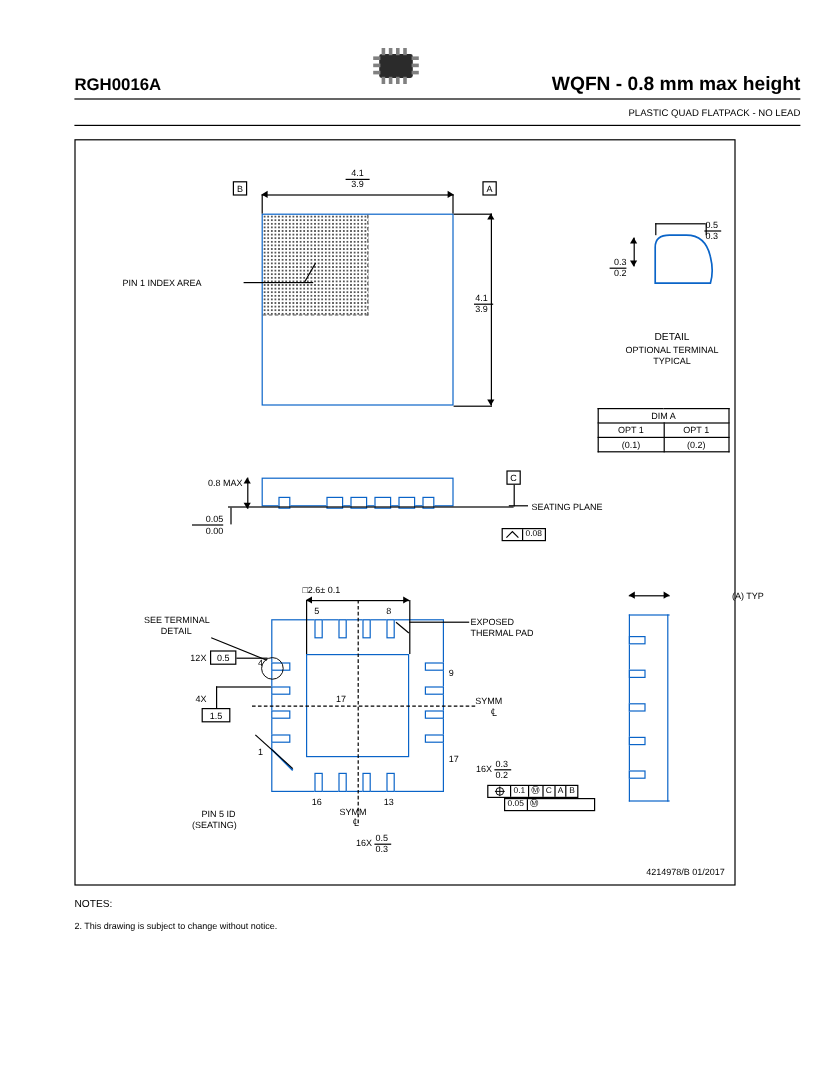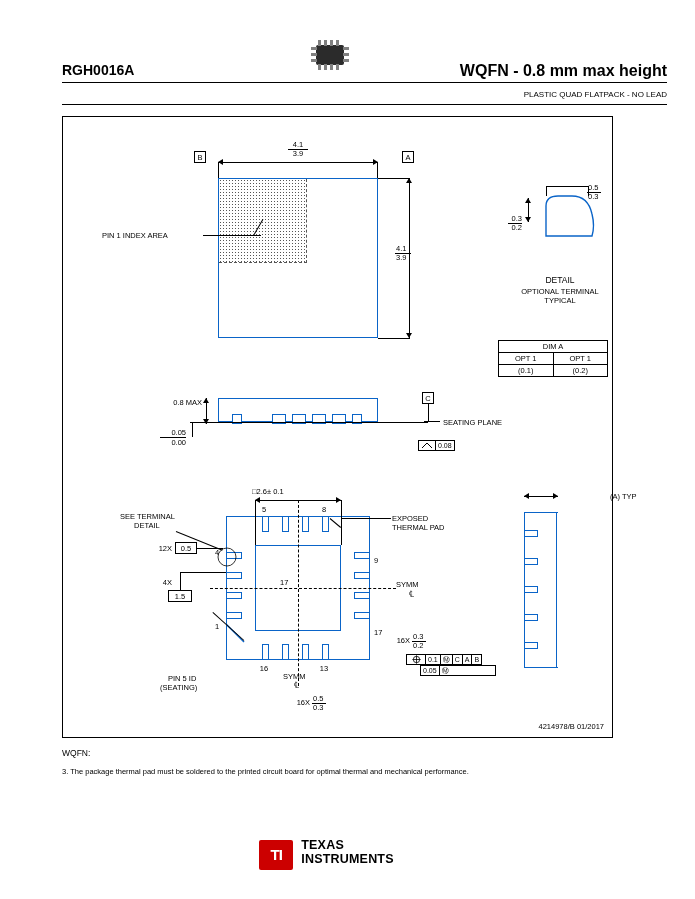--- a/index.html
+++ b/index.html
@@ -553,26 +553,21 @@
   <div class="pad pad-h" style="left:524px; top:558px; width:14px; height:7px;"></div>
   <div class="pad pad-h" style="left:524px; top:586px; width:14px; height:7px;"></div>
   <div class="pad pad-h" style="left:524px; top:614px; width:14px; height:7px;"></div>
   <div class="pad pad-h" style="left:524px; top:642px; width:14px; height:7px;"></div>
 
   <div class="kl" style="left:524px; top:496px; width:34px; height:1px;"></div>
   <div class="arrow-left" style="left:524px; top:493px;"></div>
   <div class="arrow-right" style="left:553px; top:493px;"></div>
   <div class="lbl" style="left:594px; top:492px;margin-left:16px;">(A) TYP</div>
 
-  <div class="notes-title">WQFN:</div>
+  <div class="notes-title">NOTES:</div>
   <div class="notes-list">
-    <div>3. The package thermal pad must be soldered to the printed circuit board for optimal thermal and mechanical performance.</div>
+    <div>2. This drawing is subject to change without notice.</div>
   </div>
 
   <div class="footer">
-    <div class="ti-logo">
-      <div class="ti-mark">TI</div>
-      <div class="ti-name1">TEXAS</div>
-      <div class="ti-name2">INSTRUMENTS</div>
-    </div>
   </div>
 
 </div>
 
 </body></html>

